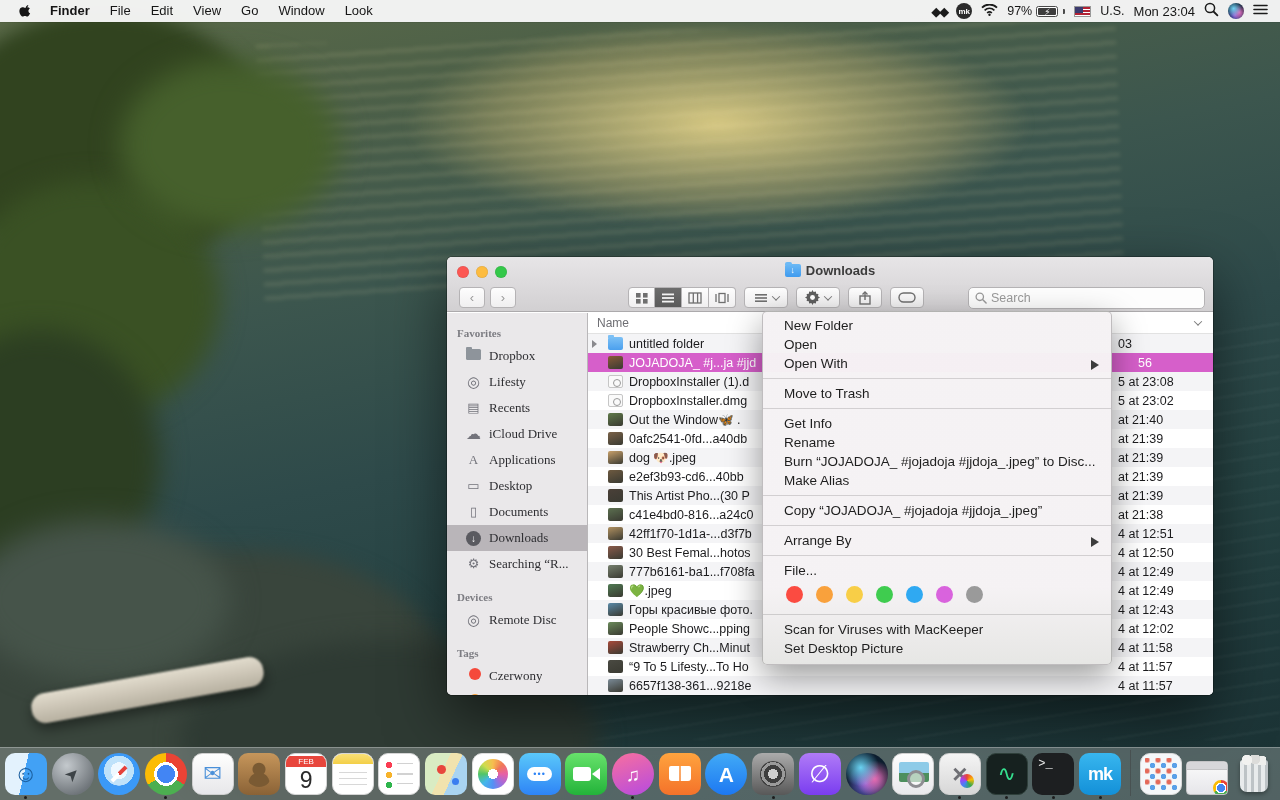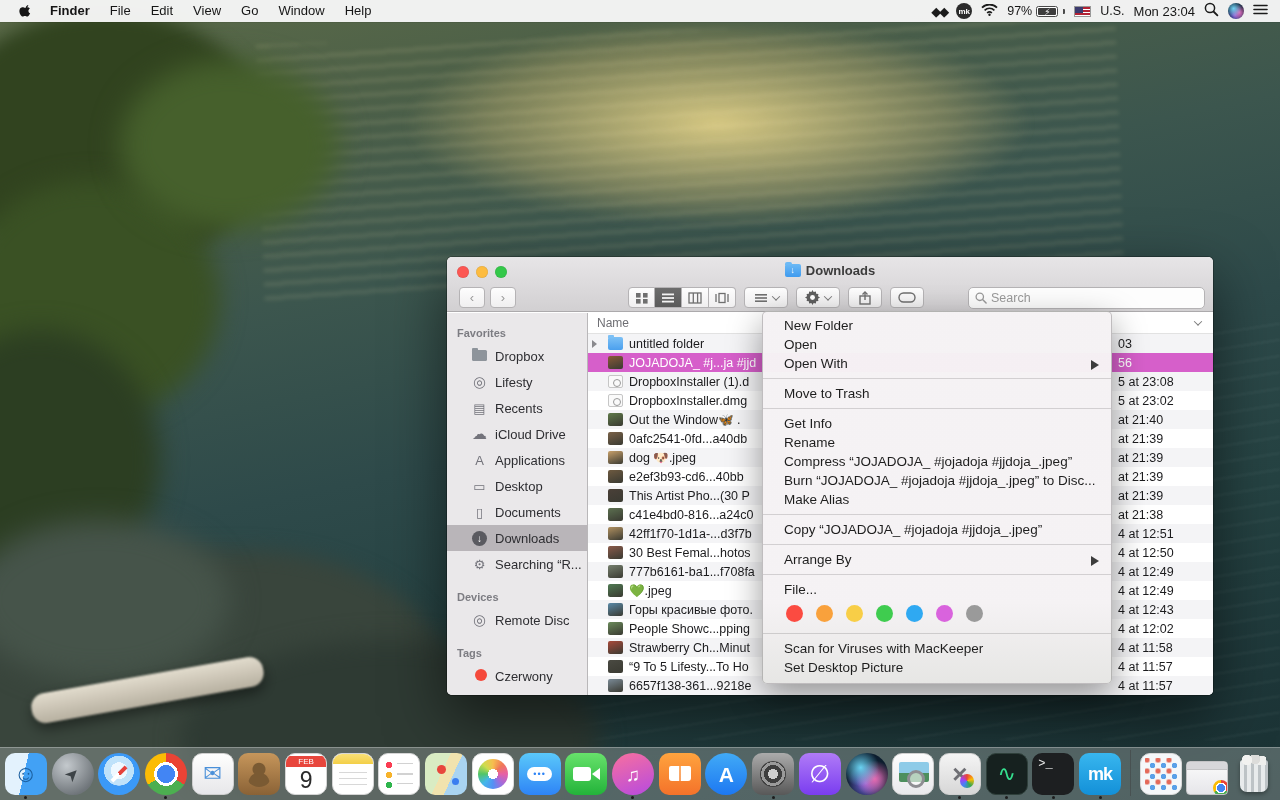--- a/index.html
+++ b/index.html
@@ -89,23 +89,23 @@
   .tbtn.sq { width:34px; }
   .searchbox { margin-left:auto; width:237px; height:22px; border:1px solid #b5b3b5; border-radius:5px; background:#fdfdfd;
     display:flex; align-items:center; padding:0 6px; gap:4px; }
   .searchbox input { border:none; outline:none; width:100%; font-size:12.5px; color:#333; background:transparent; text-align:left; }
   .searchbox input::placeholder { color:#9a9a9a; }
   .searchbox svg { width:12px; height:12px; flex:none; }
 
   
   .sidebar { position:absolute; left:0; top:56px; bottom:0; width:141px; background:rgba(233,231,233,.97);
     border-right:1px solid #b9b7b9; padding-top:8px; overflow:hidden; }
-  .sb-section { margin-bottom:8px; }
+  .sb-section { margin-bottom:8px;font-family:Liberation Serif, serif; }
   .sb-head { font-size:11px; font-weight:bold; color:#7c7c82; padding:6px 0 4px 10px; }
-  .sb-item { display:flex; align-items:center; gap:7px; height:26px; padding-left:24px; font-size:13px; color:#2e2e32; }
+  .sb-item { display:flex; align-items:center; gap:7px; height:26px; padding-left:18px; font-size:13px; color:#2e2e32; }
   .sb-item.selected { background:#b9b5b9; }
   .sb-ico { width:17px; text-align:center; color:#73737b; font-size:13px; flex:none; }
   .sb-ico.glyph-big { font-size:15px; }
   .sb-folder { width:15px; height:11px; background:#8e949b; border-radius:1.5px; position:relative; display:inline-block; }
   .sb-folder::before { content:""; position:absolute; top:-2px; left:0; width:6px; height:3px; background:#8e949b; border-radius:1px 1px 0 0; }
   .sb-dl { width:15px; height:15px; border-radius:50%; background:#5a5a60; color:#fff; font-size:10px; line-height:15px;
     text-align:center; display:inline-block; }
   .tag-dot { width:12px; height:12px; border-radius:50%; display:inline-block; margin-left:2px; }
   .sb-label { white-space:nowrap; overflow:hidden; }
 
@@ -120,21 +120,21 @@
   .frow.selected { background:#d65fca; color:#fff; }
   .disc { width:14px; margin-left:4px; flex:none; }
   .disc .tri { width:0; height:0; border-left:5px solid #8a8a8e; border-top:4px solid transparent; border-bottom:4px solid transparent; display:inline-block; }
   .ficon { width:15px; height:13px; margin:0 6px 0 2px; flex:none; border-radius:2px; }
   .ficon.folder { background:linear-gradient(#7cc0f5,#4ba0ee); position:relative; }
   .ficon.folder::before { content:""; position:absolute; top:-2px; left:0; width:6px; height:3px; background:#7cc0f5; border-radius:1px 1px 0 0; }
   .ficon.dmg { background:#fafafa; border:1px solid #c6c6c6; position:relative; }
   .ficon.dmg::after { content:""; position:absolute; left:4px; top:3px; width:6px; height:6px; border:1.5px solid #9a9a9a; border-radius:50%; }
   .fname { white-space:nowrap; overflow:hidden; max-width:173px; }
   .fdate { position:absolute; left:530px; white-space:nowrap; font-size:12.5px; color:#1c1c1e; }
-  .frow.selected .fdate { color:#fff; }
+  .frow.selected .fdate { color:#fff;margin-left:20px; }
 
   
   .ctxmenu { position:absolute; left:762px; top:311px; width:350px; z-index:40;
     background:linear-gradient(rgba(245,242,244,.985) 0 78%, rgba(230,230,228,.985));
     border:1px solid rgba(0,0,0,.22); border-radius:5px; box-shadow:0 12px 34px rgba(0,0,0,.4);
     padding:4px 0 6px 0; font-size:13.5px; color:#1e1e1e; }
   .mi { height:19px; line-height:19px; padding-left:21px; position:relative; white-space:nowrap; overflow:hidden; }
   .mi .sub { position:absolute; right:12px; top:5.5px; width:0; height:0;
     border-left:8px solid #3c3c3c; border-top:5px solid transparent; border-bottom:5px solid transparent; }
   .msep { height:1px; background:rgba(0,0,0,.14); margin:5px 0; }
@@ -270,21 +270,21 @@
         <svg viewBox="0 0 16 16">
             <path d="M11.4 1c.1.9-.3 1.8-.9 2.5-.6.7-1.6 1.2-2.4 1.1-.1-.9.4-1.8 1-2.4C9.7 1.5 10.7 1.1 11.4 1zM13.9 12.1c-.4.9-.6 1.3-1.1 2-.7 1.1-1.7 2.4-3 2.4-1.1 0-1.4-.7-2.9-.7-1.5 0-1.8.7-2.9.7-1.2 0-2.2-1.2-2.9-2.2C-.8 11.4-1 7.9.3 6.1c.9-1.3 2.3-2 3.6-2 1.3 0 2.1.7 3.2.7 1 0 1.7-.7 3.2-.7 1.2 0 2.4.6 3.3 1.7-2.9 1.6-2.4 5.5.3 6.3z" transform="scale(.92) translate(1,-1)"></path>
           </svg>
       </span>
       <span class="mb-item app">Finder</span>
       <span class="mb-item">File</span>
       <span class="mb-item">Edit</span>
       <span class="mb-item">View</span>
       <span class="mb-item">Go</span>
       <span class="mb-item">Window</span>
-      <span class="mb-item">Help</span>
+      <span class="mb-item">Look</span>
     </div>
     <div class="mb-right">
       <span class="st-dropbox">◆◆</span>
       <span class="st-mk">mk</span>
       <span class="wifi">
         <svg viewBox="0 0 17 12">
             <g fill="none" stroke="#1b1b1b" stroke-width="1.6">
               <path d="M1 3.6C5.2-.5 11.8-.5 16 3.6" stroke-width="1.8"></path>
               <path d="M3.6 6.3c2.8-2.7 7-2.7 9.8 0"></path>
               <path d="M6.1 9c1.4-1.3 3.4-1.3 4.8 0"></path>
@@ -604,21 +604,20 @@
 
   <div class="ctxmenu" id="ctxmenu">
       <div class="mi">New Folder</div>
       <div class="mi">Open</div>
       <div class="mi">Open With<span class="sub"></span></div>
       <div class="msep"></div>
       <div class="mi">Move to Trash</div>
       <div class="msep"></div>
       <div class="mi">Get Info</div>
       <div class="mi">Rename</div>
-      <div class="mi">Compress “JOJADOJA_ #jojadoja #jjdoja_.jpeg”</div>
       <div class="mi">Burn “JOJADOJA_ #jojadoja #jjdoja_.jpeg” to Disc...</div>
       <div class="mi">Make Alias</div>
       <div class="msep"></div>
       <div class="mi">Copy “JOJADOJA_ #jojadoja #jjdoja_.jpeg”</div>
       <div class="msep"></div>
       <div class="mi">Arrange By<span class="sub"></span></div>
       <div class="msep"></div>
       <div class="mi">File...</div>
       <div class="mtags">
         <span class="mtag" style="background: rgb(251, 75, 65);"></span>

